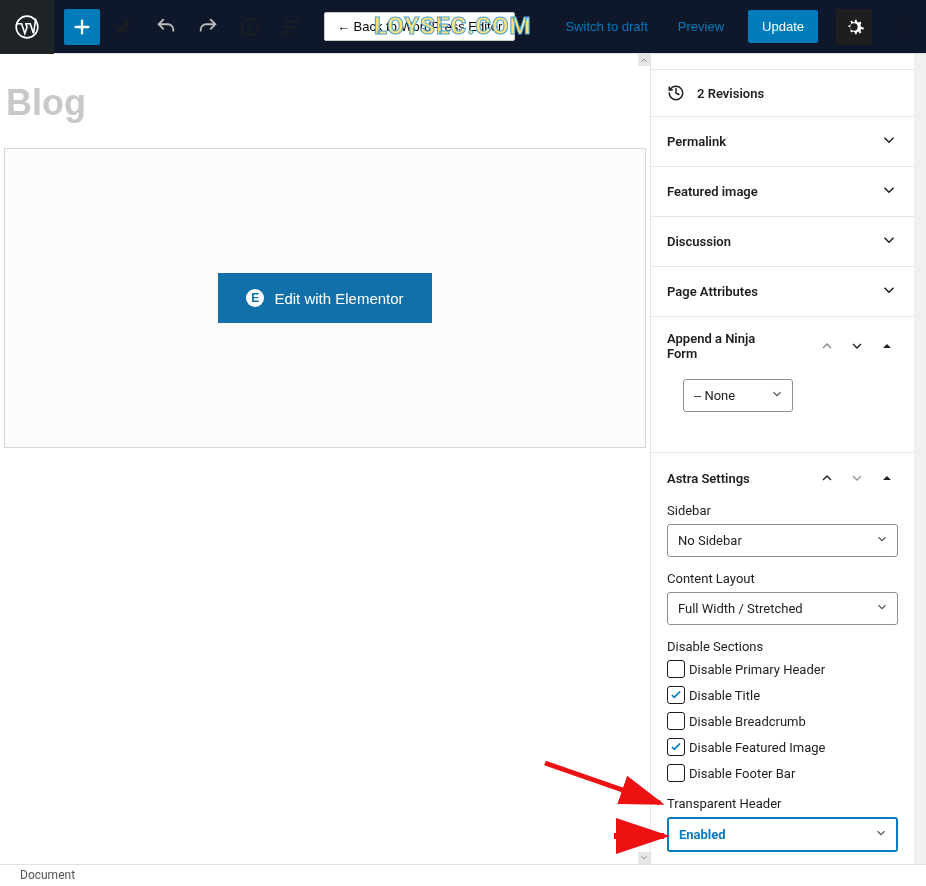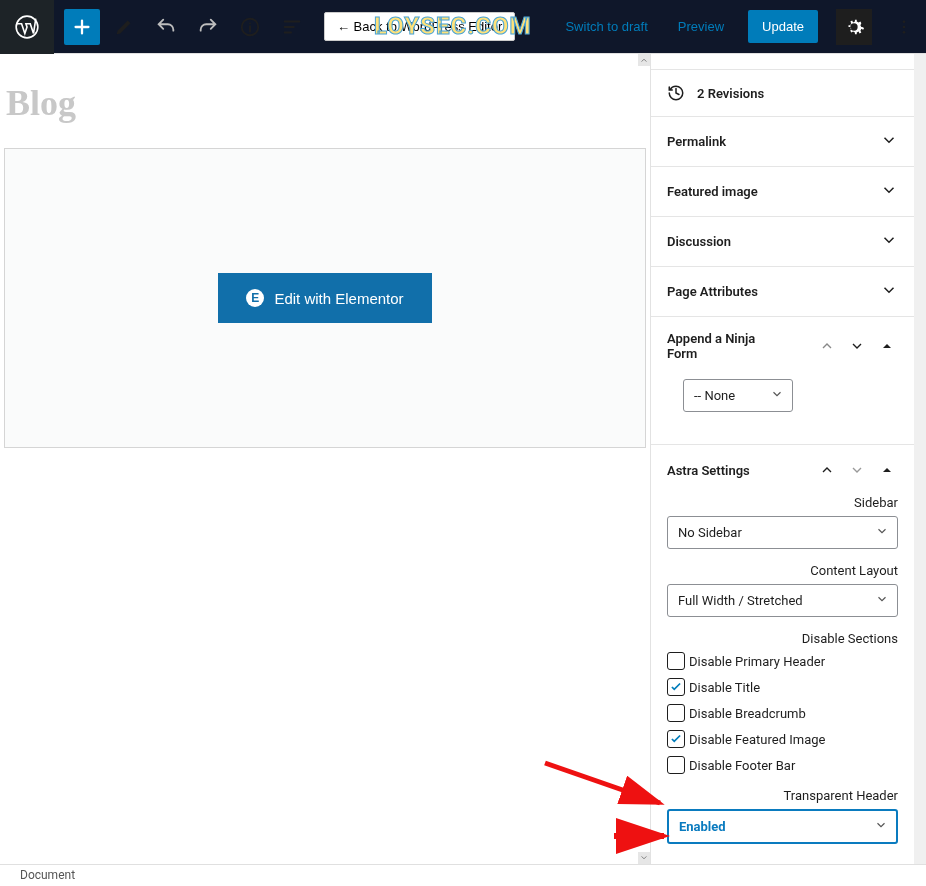--- a/index.html
+++ b/index.html
@@ -20,36 +20,36 @@
 .topbar-right { margin-left: auto; display: flex; align-items: center; gap: 18px; }
 .link-btn { background: none; border: none; color: #007cba; font-size: 13px; cursor: pointer; padding: 8px 6px; }
 .update-btn { background: #007cba; color: #fff; border: none; padding: 9px 14px; font-size: 13px; border-radius: 2px; cursor: pointer; }
 .gear-btn { width: 36px; height: 36px; background: #1e1e1e; color: #fff; display: flex; align-items: center; justify-content: center; border: none; cursor: pointer; }
 .gear-btn svg { width: 22px; height: 22px; fill: #fff; }
 .more-btn { width: 28px; height: 36px; display: flex; align-items: center; justify-content: center; background: none; border: none; cursor: pointer; }
 .more-btn svg { width: 18px; height: 18px; }
 
 
 .main { position: absolute; top: 54px; left: 0; width: 650px; bottom: 22px; overflow-y: auto; }
-.page-title { font-family: Liberation Serif, serif; font-size: 36px; color: #c8c8c8; font-weight: 600; padding: 28px 0 24px 6px; }
+.page-title { font-family: Liberation Sans, sans-serif; font-size: 36px; color: #c8c8c8; font-weight: 600; padding: 28px 0 24px 6px; }
 .canvas-box { margin: 0 4px 0 4px; border: 1px solid #d5d5d5; height: 300px; background: #fafbfb; display: flex; align-items: center; justify-content: center; }
 .elementor-btn { background: #116faa; color: #fff; border: none; padding: 16px 28px; font-size: 15px; font-weight: 500; display: flex; align-items: center; gap: 10px; cursor: pointer; }
 .elementor-btn .e-icon { width: 18px; height: 18px; background: #fff; color: #116faa; border-radius: 50%; display: inline-flex; align-items: center; justify-content: center; font-size: 12px; font-weight: 700; }
 
 
 .sidebar-scroll { position: absolute; top: 54px; right: 0; width: 12px; bottom: 22px; background: #f0f0f0; z-index: 3; }
 .sidebar { position: absolute; top: 54px; right: 12px; width: 264px; bottom: 22px; border-left: 1px solid #e2e2e2; background: #fff; overflow-y: auto; z-index: 2; }
 .sidebar-top-gap { height: 16px; border-bottom: 1px solid #e5e5e5; }
 .side-row { padding: 14px 16px; border-bottom: 1px solid #e5e5e5; display: flex; align-items: center; gap: 12px; font-size: 13px; cursor: pointer; }
 .side-row.panel { justify-content: space-between; font-weight: 600; gap: 38px; }
 .side-row .chev { margin-left: auto; }
 .panel-title { font-weight: 600; font-size: 13px; }
 .panel-controls { display: flex; gap: 8px; align-items: center; }
 .panel-controls .ctl { width: 22px; height: 22px; display: inline-flex; align-items: center; justify-content: center; }
-.side-content { padding: 12px 16px 24px; border-bottom: 1px solid #e5e5e5; text-align: right; }
+.side-content { padding: 12px 16px 32px; border-bottom: 1px solid #e5e5e5; }
 .side-content.no-border { border-bottom: none; }
 .select-like { width: 100%; border: 1px solid #8c8f94; border-radius: 3px; padding: 8px 28px 8px 10px; font-size: 13px; background: #fff; position: relative; display: flex; align-items: center; cursor: pointer; }
 .select-like.small { width: 110px; margin-left: 16px; margin-bottom: 8px; }
 .select-like.focus { border: 2px solid #0a7bbf; color: #0a7bbf; font-weight: bold; }
 .select-like .sel-chev { position: absolute; right: 8px; }
 .field-label { font-size: 13px; margin-bottom: 6px; display: block; }
 .checklist { display: flex; flex-direction: column; gap: 8px; margin-top: 4px; }
 .check-item { display: flex; align-items: center; gap: 4px; font-size: 13px; }
 .checkbox { width: 18px; height: 18px; border: 1.5px solid #1e1e1e; border-radius: 3px; display: inline-flex; align-items: center; justify-content: center; cursor: pointer; }
 .checkbox.checked { background: #fff; }

